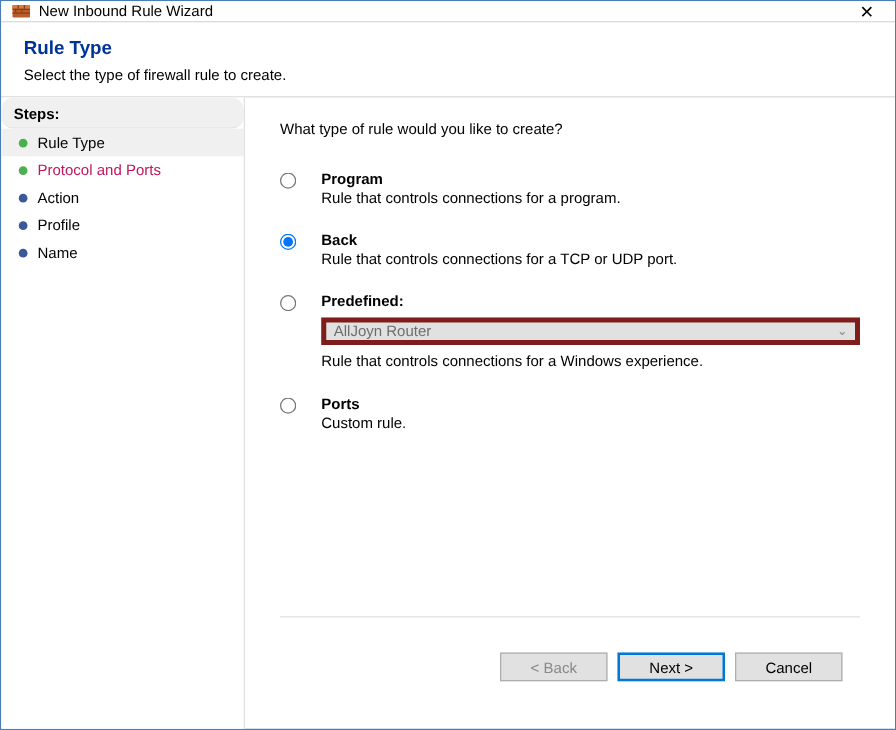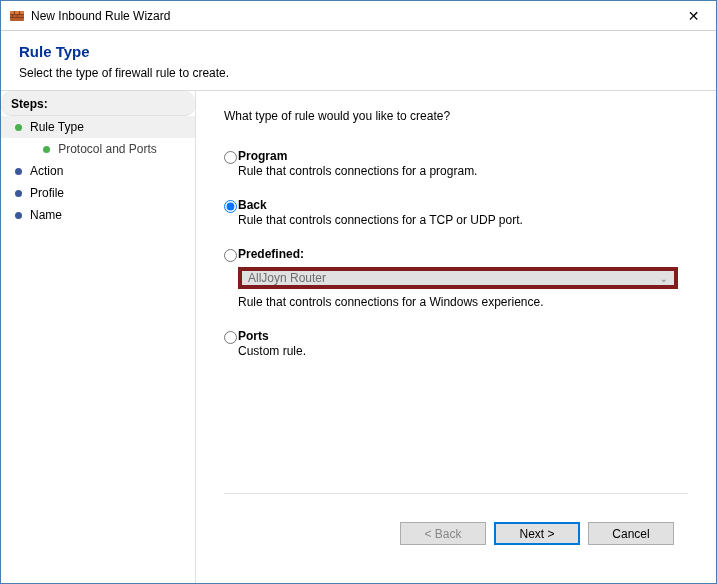--- a/index.html
+++ b/index.html
@@ -12,21 +12,21 @@
   }
   .window {
     width: 717px;
     height: 584px;
     border: 1px solid #4a7db1;
     display: flex;
     flex-direction: column;
     background: #fff;
   }
   .titlebar {
-    height: 30px;
+    height: 17px;
     border-bottom: 1px solid #d0d0d0;
     display: flex;
     align-items: center;
     padding: 0 0 0 8px;
     background: #fff;
   }
   .titlebar .icon {
     width: 16px; height: 16px;
     margin-right: 6px;
   }
@@ -76,21 +76,21 @@
     border-radius: 10px;
   }
   .step {
     display: flex;
     align-items: center;
     padding: 4px 10px 4px 14px;
     font-size: 12px;
     gap: 8px;
   }
   .step.current { background: #f0f0f0; }
-  .step.link { color: #404040; justify-content: center; }
+  .step.link { color: #be185d; }
   .bullet {
     width: 7px; height: 7px; border-radius: 50%;
     flex-shrink: 0;
   }
   .bullet.done { background: #4caf50; }
   .bullet.pending { background: #3b5998; }
 
   .content {
     flex: 1;
     display: flex;
@@ -103,21 +103,21 @@
     margin-bottom: 26px;
   }
   .options {
     display: flex;
     flex-direction: column;
     gap: 20px;
   }
   .option {
     display: flex;
     align-items: flex-start;
-    gap: 1px;
+    gap: 20px;
   }
   .option input[type=radio] {
     margin: 2px 0 0 0;
     width: 13px; height: 13px;
   }
   .option .opt-body { flex: 1; }
   .option .opt-title {
     font-weight: bold;
     font-size: 12px;
   }

